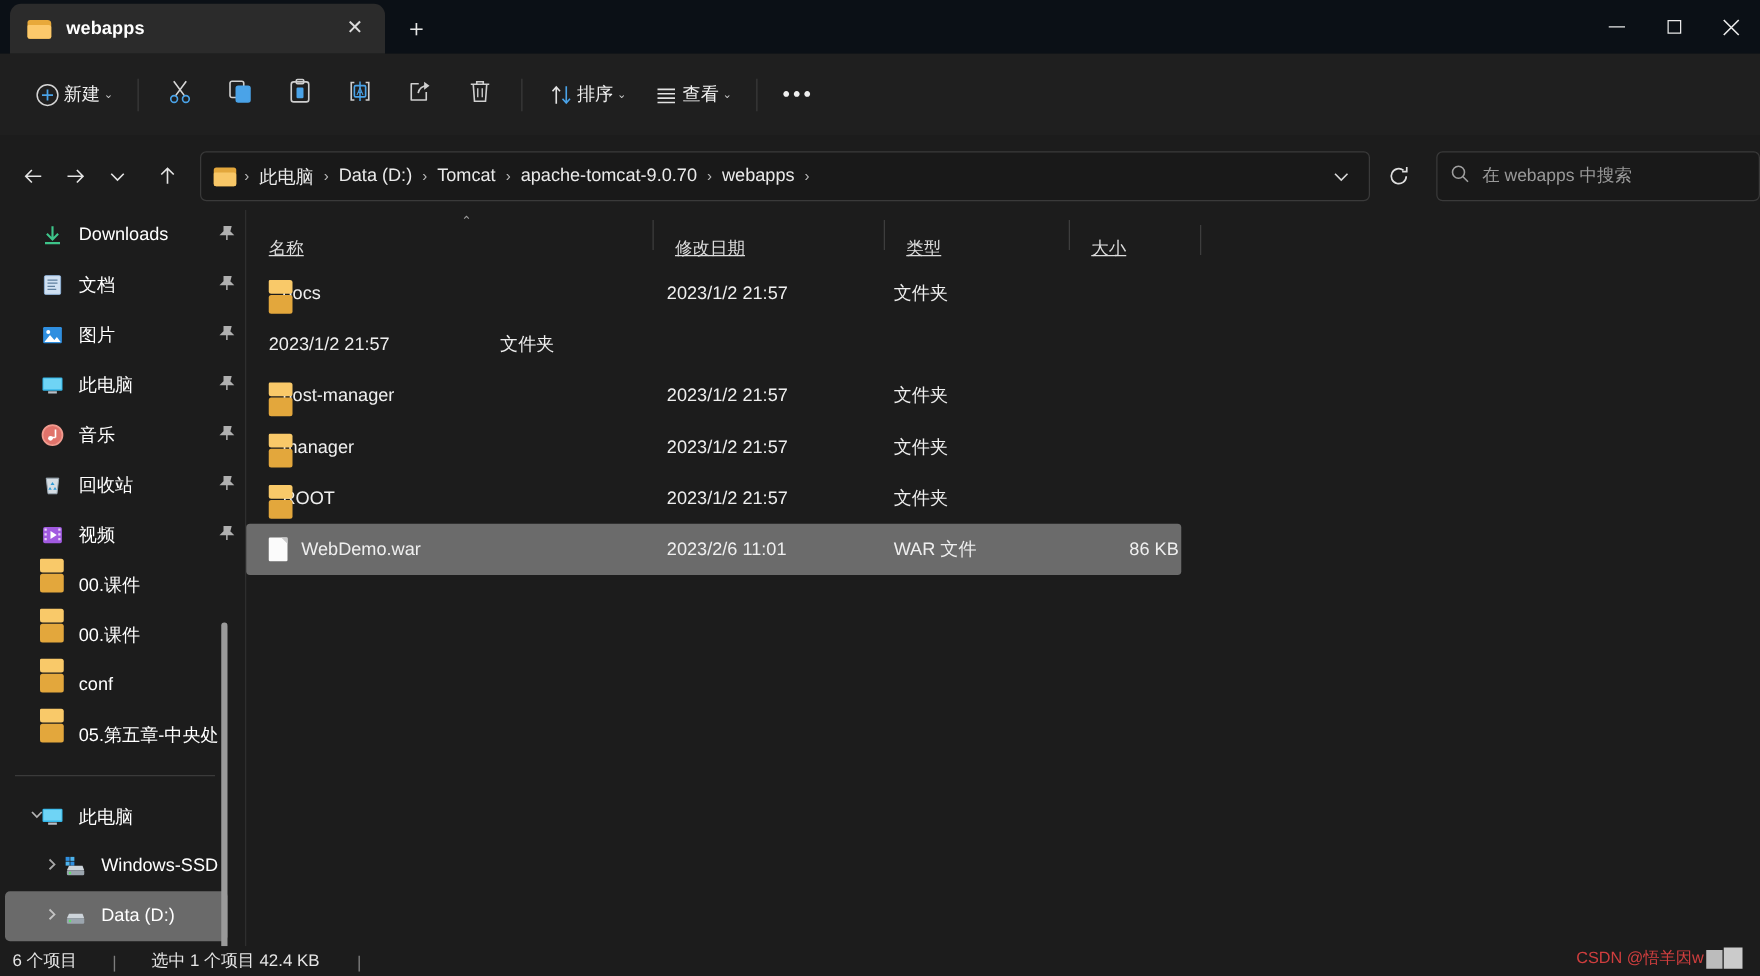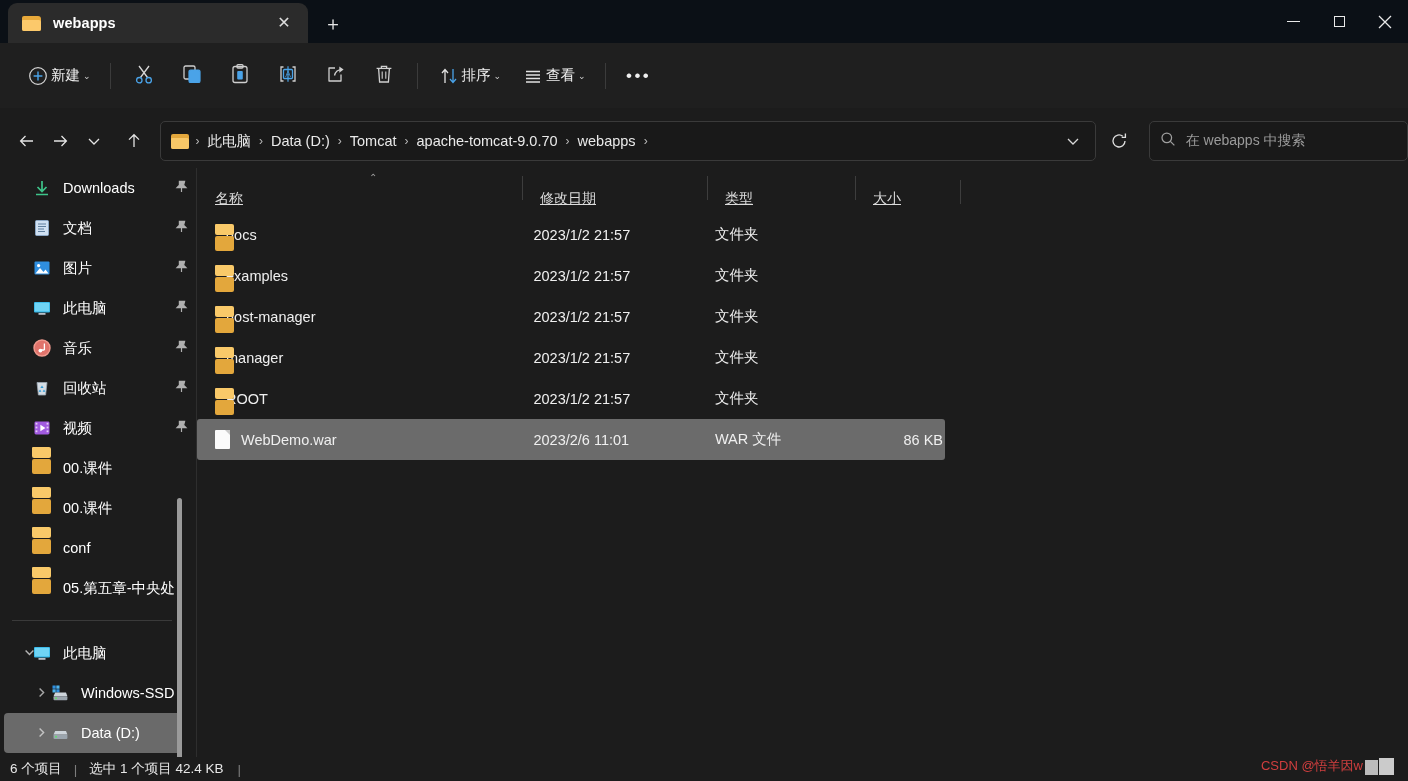--- a/index.html
+++ b/index.html
@@ -171,21 +171,21 @@
   }
   .docglyph::after {
     content:""; position:absolute; right:0; top:0; border-width:0 5px 5px 0;
     border-style:solid; border-color:transparent #c9c9c9 transparent transparent;
   }
 
   
   .statusbar {
     position:absolute; left:0; bottom:0; width:1408px; height:24px;
     background:#1c1c1c; display:flex; align-items:center;
-    padding-left:10px; gap:0; font-size:13.5px; color:#e6e6e6;
+    padding-left:10px; gap:16px; font-size:13.5px; color:#e6e6e6;
   }
   .st-sep { color:#7d7d7d; padding:0 12px; }
   .st-trail { color:#7d7d7d; padding-left:14px; }
   .watermark {
     position:absolute; right:14px; bottom:6px;
     color:#ef4444; font-size:13px; opacity:.85; display:flex; align-items:center; gap:2px;
   }
   .wm-ico { display:inline-flex; gap:1px; align-items:flex-end; }
   .wm-ico i { display:block; width:13px; height:15px; background:#d8d8d8; }
   .wm-ico i.b { width:15px; height:17px; background:#eaeaea; }
@@ -624,24 +624,20 @@
         <div class="cell c-name">
           <span><span class="fg"><span class="b"></span><span class="f"></span></span></span>
           <span>docs</span>
         </div>
         <div class="cell c-date">2023/1/2 21:57</div>
         <div class="cell c-type">文件夹</div>
         <div class="cell c-size"></div>
       </div>
 
       <div class="row">
-        <div class="cell c-name">
-          <span><span class="fg"><span class="b"></span><span class="f"></span></span></span>
-          <span>examples</span>
-        </div>
         <div class="cell c-date">2023/1/2 21:57</div>
         <div class="cell c-type">文件夹</div>
         <div class="cell c-size"></div>
       </div>
 
       <div class="row">
         <div class="cell c-name">
           <span><span class="fg"><span class="b"></span><span class="f"></span></span></span>
           <span>host-manager</span>
         </div>

